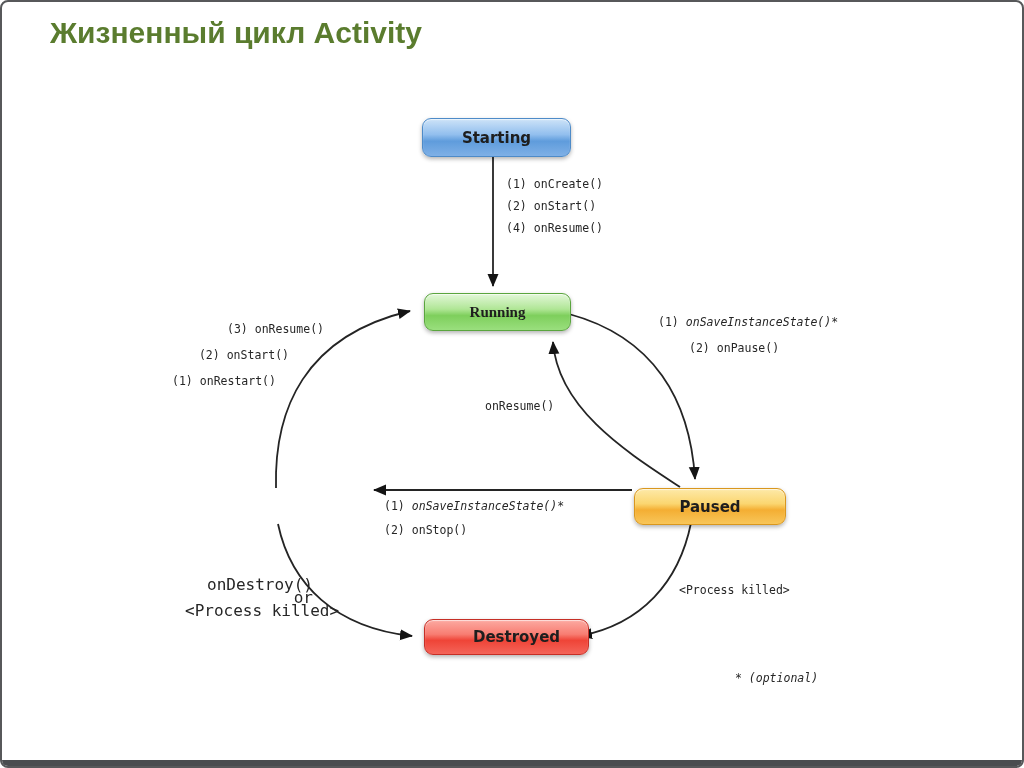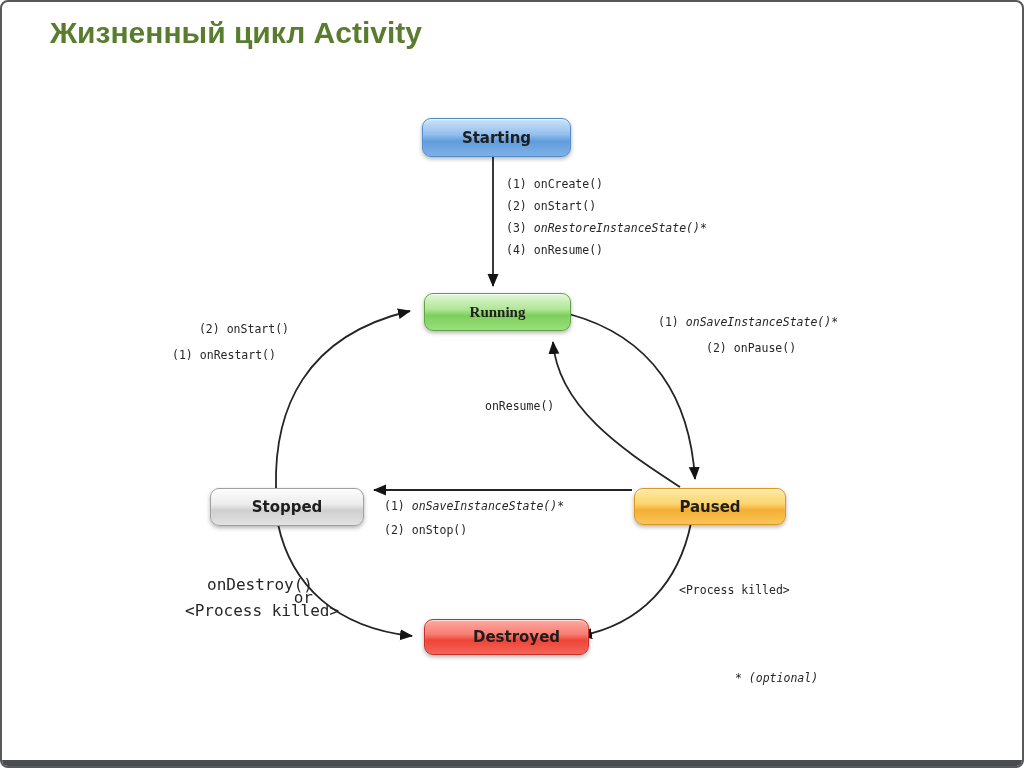--- a/index.html
+++ b/index.html
@@ -44,21 +44,21 @@
   .code {
     position:absolute; font-family:"DejaVu Sans Mono", monospace;
     font-size:11.5px; color:#262626; white-space:nowrap;
   }
   .code .ln { display:block; }
   .code .n { margin-right:7px; }
   .it { font-style:italic; }
 
   .lbl-start-run   { left:504px; top:175px; } .lbl-start-run .ln { height:22px; }
   .lbl-run-pause   { left:656px; top:313px; } .lbl-run-pause .ln { height:26px; }
-  .lbl-run-pause .ln2 { margin-left:48px; }
+  .lbl-run-pause .ln2 { margin-left:31px; }
   .lbl-pause-run   { left:483px; top:397px; }
   .lbl-pause-stop  { left:382px; top:497px; } .lbl-pause-stop .ln { height:24px; }
   .lbl-stop-run    { left:170px; top:320px; width:152px; text-align:right; }
   .lbl-stop-run .ln { height:26px; }
   .lbl-stop-run .ln2 { margin-right:35px; }
   .lbl-stop-run .ln3 { margin-right:52px; }
   .lbl-stop-destroy { left:183px; top:576px; width:128px; text-align:right;
     font-size:16px; line-height:13px; }
   .lbl-pause-destroy { left:677px; top:581px; }
   .lbl-footnote    { left:733px; top:637px;margin-top:32px; }
@@ -81,44 +81,43 @@
       <path class="edge" d="M274,486 C272,408 302,334 408,309" marker-end="url(#ah)"></path>
       <path class="edge" d="M567,312 C652,335 688,398 693,477" marker-end="url(#ah)"></path>
       <path class="edge" d="M678,485 C628,452 556,408 551,340" marker-end="url(#ah)"></path>
       <path class="edge" d="M630,488 L372,488" marker-end="url(#ah)"></path>
       <path class="edge" d="M276,522 C289,583 334,626 410,634" marker-end="url(#ah)"></path>
       <path class="edge" d="M689,521 C677,580 640,622 578,634" marker-end="url(#ah)"></path>
     </svg>
 
     <div class="node node-starting">Starting</div>
     <div class="node node-running">Running</div>
-    <div class="node node-stopped">Stopped</div>
     <div class="node node-paused">Paused</div>
     <div class="node node-destroyed">Destroyed</div>
 
     <div class="code lbl-start-run">
       <span class="ln"><span class="n">(1)</span><span>onCreate()</span></span>
       <span class="ln"><span class="n">(2)</span><span>onStart()</span></span>
-      <span class="ln"><span class="n">(3)</span><span class="it">onRestoreInstanceState()*</span></span>
       <span class="ln"><span class="n">(4)</span><span>onResume()</span></span>
     </div>
 
     <div class="code lbl-run-pause">
       <span class="ln"><span class="n">(1)</span><span class="it">onSaveInstanceState()*</span></span>
       <span class="ln ln2"><span class="n">(2)</span><span>onPause()</span></span>
     </div>
 
     <div class="code lbl-pause-run">onResume()</div>
 
     <div class="code lbl-pause-stop">
       <span class="ln"><span class="n">(1)</span><span class="it">onSaveInstanceState()*</span></span>
       <span class="ln"><span class="n">(2)</span><span>onStop()</span></span>
     </div>
 
     <div class="code lbl-stop-run">
+      <span class="ln ln1"><span class="n">(3)</span><span>onResume()</span></span>
       <span class="ln ln2"><span class="n">(2)</span><span>onStart()</span></span>
       <span class="ln ln3"><span class="n">(1)</span><span>onRestart()</span></span>
     </div>
 
     <div class="code lbl-stop-destroy">
       <span class="ln">onDestroy()</span>
       <span class="ln">or</span>
       <span class="ln">&lt;Process killed&gt;</span>
     </div>
 

